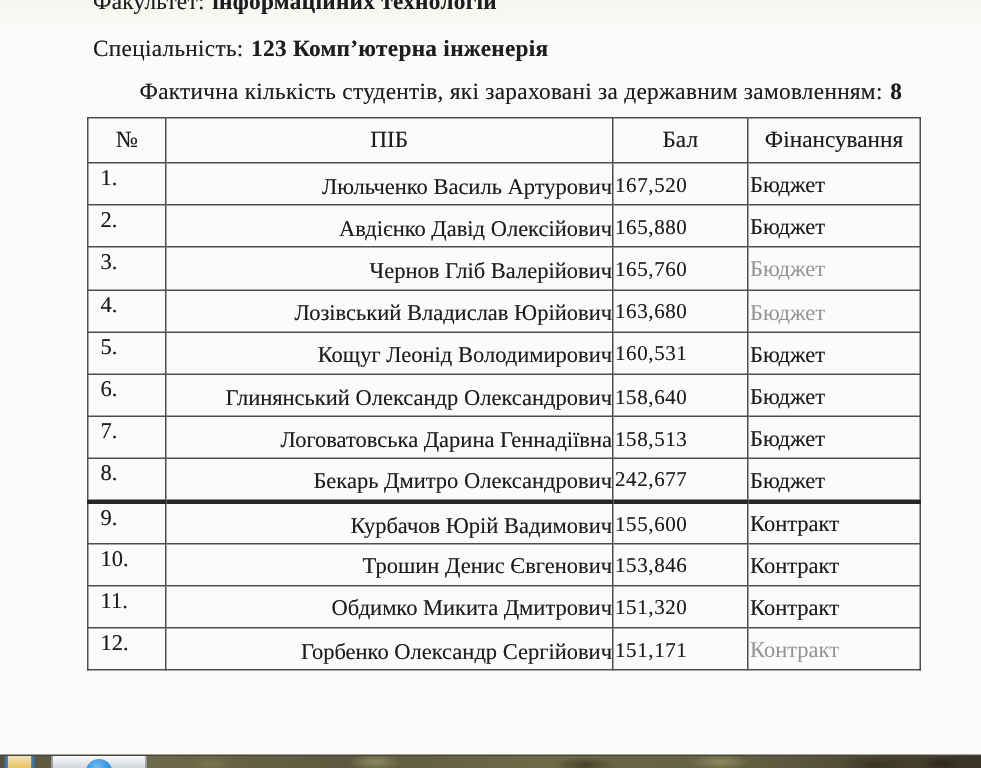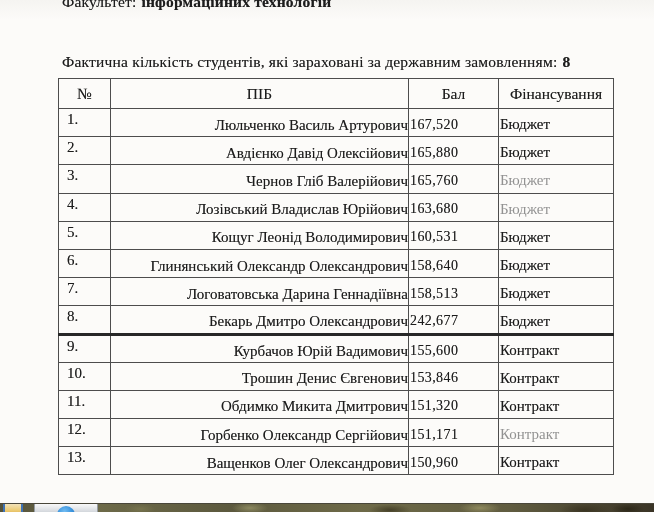--- a/index.html
+++ b/index.html
@@ -26,21 +26,21 @@
     left: 62px;
     white-space: nowrap;
     font-size: 15.5px;
     color: #1d1d1d;
     letter-spacing: 0.2px;
     text-shadow: 0 0 0.4px rgba(40,40,40,0.55);
   }
   .doc-line b { margin-left: 5px; }
   .line-faculty   { top: -7px; }
   .line-specialty { top: 24px; }
-  .line-count     { top: 53px; }
+  .line-count     { top: 53px; margin-left: 31px; }
 
   
   table.doc-table {
     position: absolute;
     left: 58px; top: 78px;
     width: 555px;
     border-collapse: collapse;
     table-layout: fixed;
     font-size: 15px;
     color: #1c1c1c;
@@ -134,20 +134,23 @@
 <body>
 
 <div class="screen">
 
   <div class="paper">
 
     <div class="doc-line line-faculty">
       <span>Факультет:</span><b>інформаційних технологій</b>
     </div>
 
+    <div class="doc-line line-specialty">
+      <span>Спеціальність:</span><b>123 Комп’ютерна інженерія</b>
+    </div>
 
     <div class="doc-line line-count">
       <span>Фактична кількість студентів, які зараховані за державним замовленням:</span><b>8</b>
     </div>
 
     <table class="doc-table">
       <colgroup>
         <col style="width:52px">
         <col style="width:298px">
         <col style="width:90px">
@@ -227,26 +230,20 @@
         <td class="c-name">Обдимко Микита Дмитрович</td>
         <td class="c-score">151,320</td>
         <td class="c-fund">Контракт</td>
       </tr>
           <tr>
         <td class="c-num">12.</td>
         <td class="c-name">Горбенко Олександр Сергійович</td>
         <td class="c-score">151,171</td>
         <td class="c-fund muted">Контракт</td>
       </tr>
-          <tr>
-        <td class="c-num">13.</td>
-        <td class="c-name">Ващенков Олег Олександрович</td>
-        <td class="c-score">150,960</td>
-        <td class="c-fund">Контракт</td>
-      </tr>
         </tbody>
     </table>
 
   </div>
 
   <div class="taskbar">
     <div class="wallpaper"></div>
     <div class="win-icon"></div>
     <div class="tb-button">
       <div class="globe-icon"></div>

